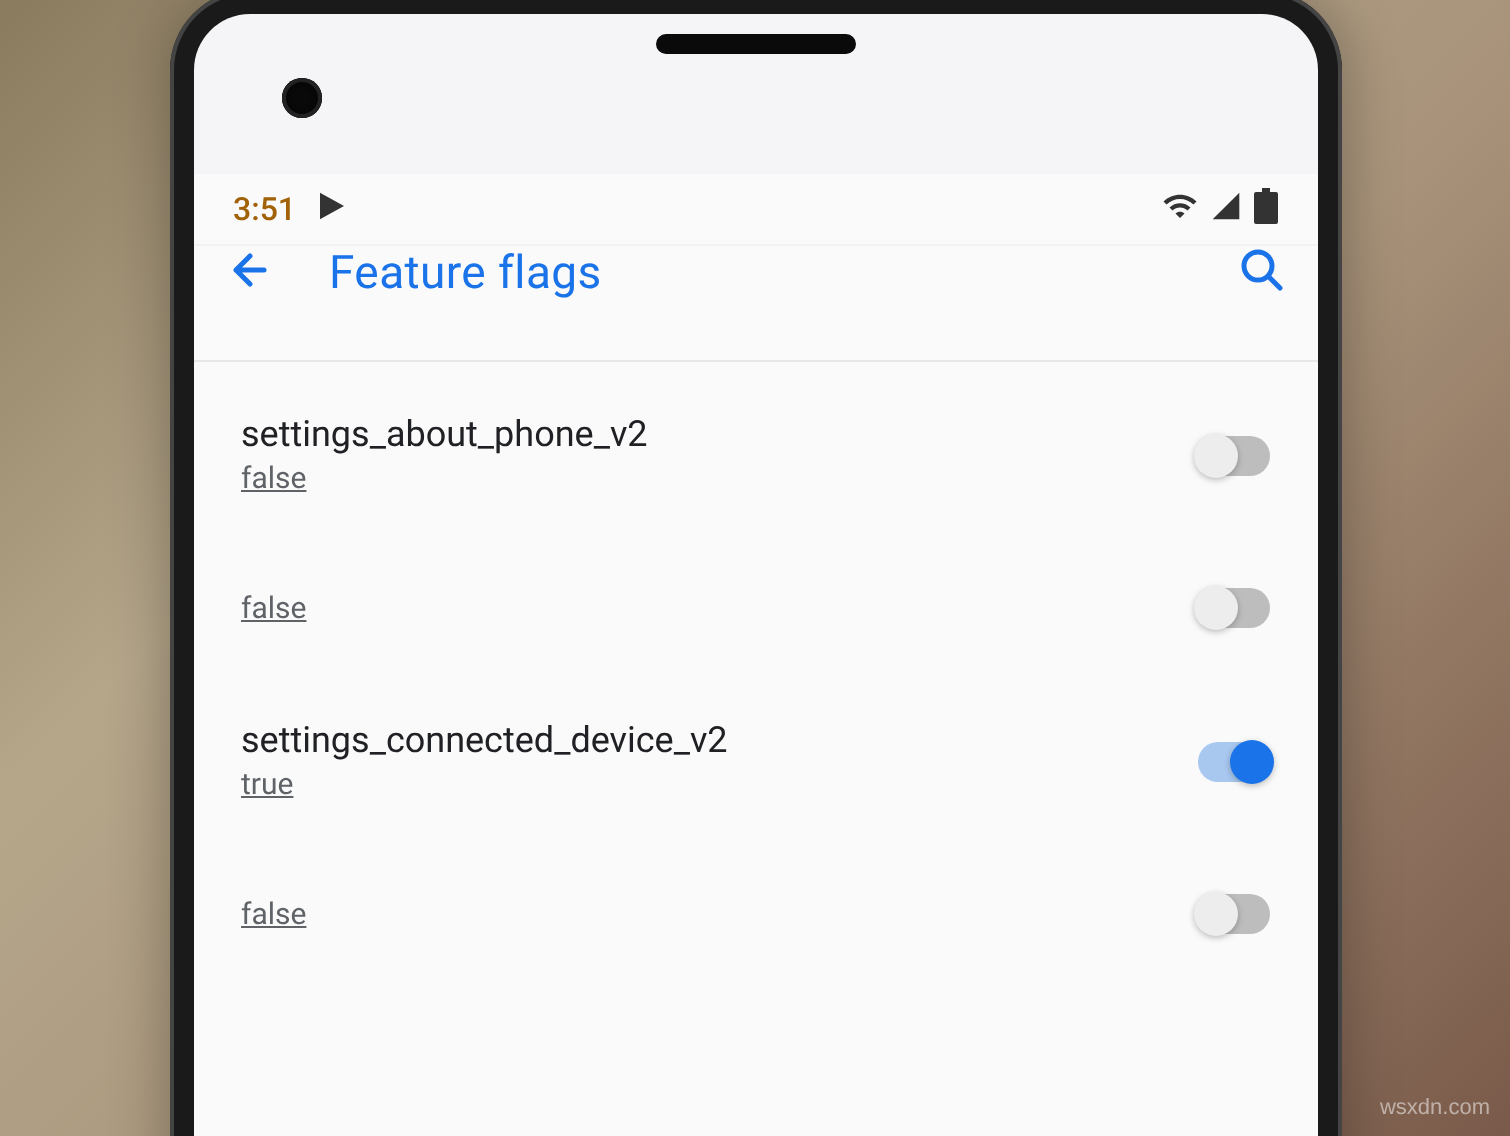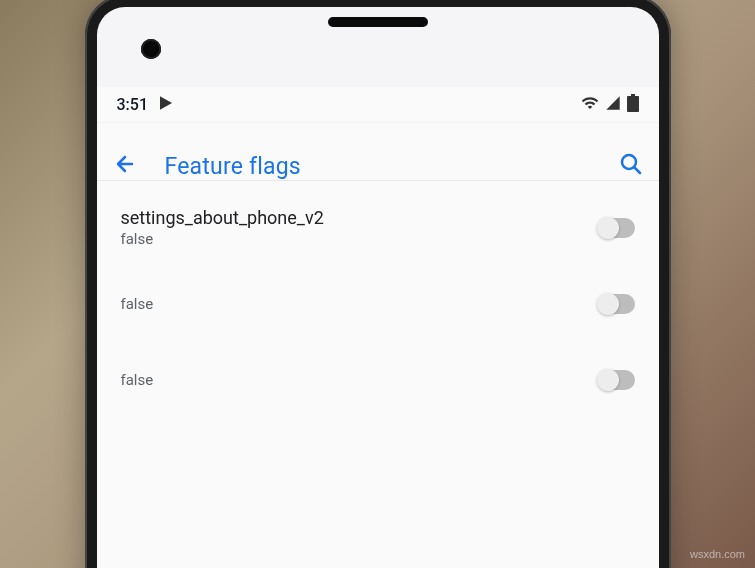--- a/index.html
+++ b/index.html
@@ -61,39 +61,39 @@
       bottom: 0;
       background: #fafafa;
     }
     .status-bar {
       height: 36px;
       display: flex;
       align-items: center;
       justify-content: space-between;
       padding: 0 20px;
       font-size: 16px;
-      color: #0f172a;
+      color: #a16207;
       font-weight: 500;
       border-bottom: 1px solid rgba(0,0,0,0.03);
       text-align: right;
     }
     .status-left {
       display: flex;
       align-items: center;
       gap: 10px;
     }
     .status-right {
       display: flex;
       align-items: center;
       gap: 6px;
     }
     .app-bar {
       height: 58px;
       display: flex;
-      align-items: flex-end;
+      align-items: flex-start;
       padding: 0 16px;
       gap: 28px;
       border-bottom: 1px solid #e8e8ea;
     }
     .back-arrow {
       color: #1a73e8;
       cursor: pointer;
     }
     .title {
       flex: 1;
@@ -121,20 +121,21 @@
     }
     .setting-name {
       font-size: 18px;
       color: #202124;
       font-weight: 400;
       margin-bottom: 2px;
     }
     .setting-value {
       font-size: 15px;
       color: #5f6368;
+      text-decoration: underline;
     }
     .toggle {
       width: 36px;
       height: 20px;
       border-radius: 20px;
       position: relative;
       cursor: pointer;
     }
     .toggle-off {
       background: #bdbdbd;
@@ -236,20 +237,27 @@
           <div class="toggle toggle-off"></div>
         </div>
 
         <div class="setting-item">
           <div class="setting-text">
             <div class="setting-value">false</div>
           </div>
           <div class="toggle toggle-off"></div>
         </div>
 
+        <div class="setting-item">
+          <div class="setting-text">
+            <div class="setting-name">settings_connected_device_v2</div>
+            <div class="setting-value">true</div>
+          </div>
+          <div class="toggle toggle-on"></div>
+        </div>
 
         <div class="setting-item">
           <div class="setting-text">
             <div class="setting-value">false</div>
           </div>
           <div class="toggle toggle-off"></div>
         </div>
 
       </div>
     </div>

